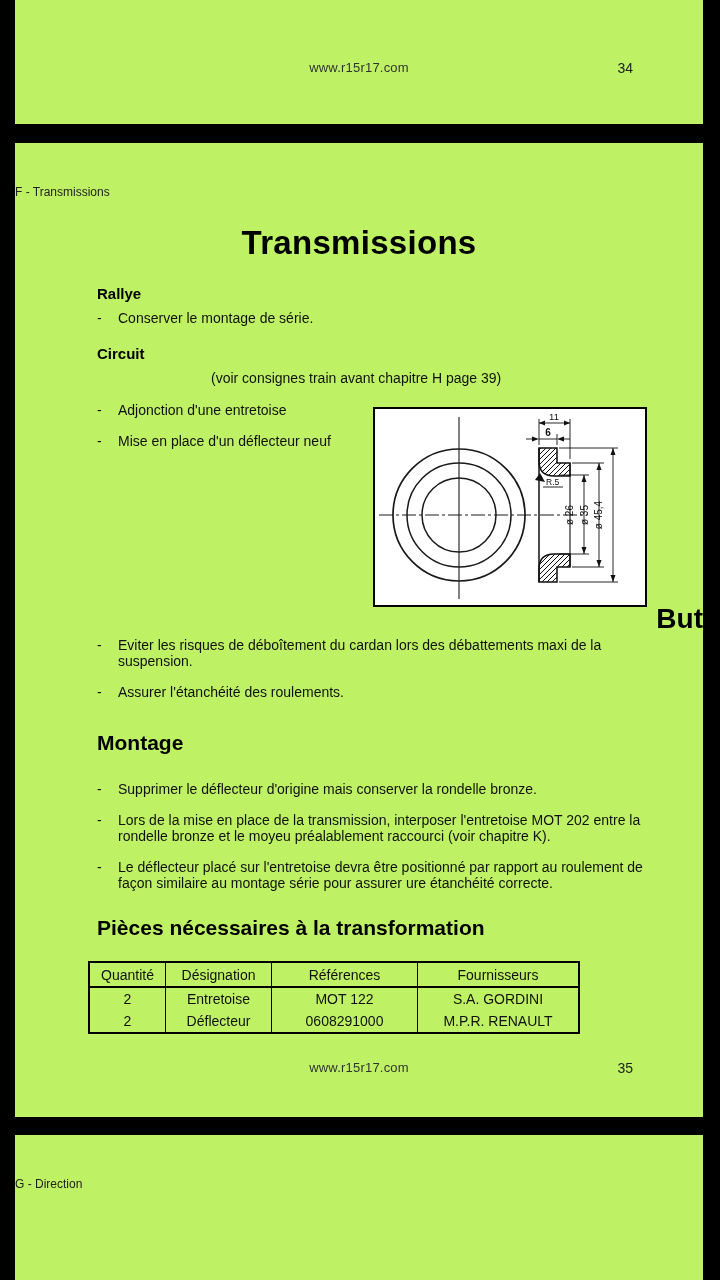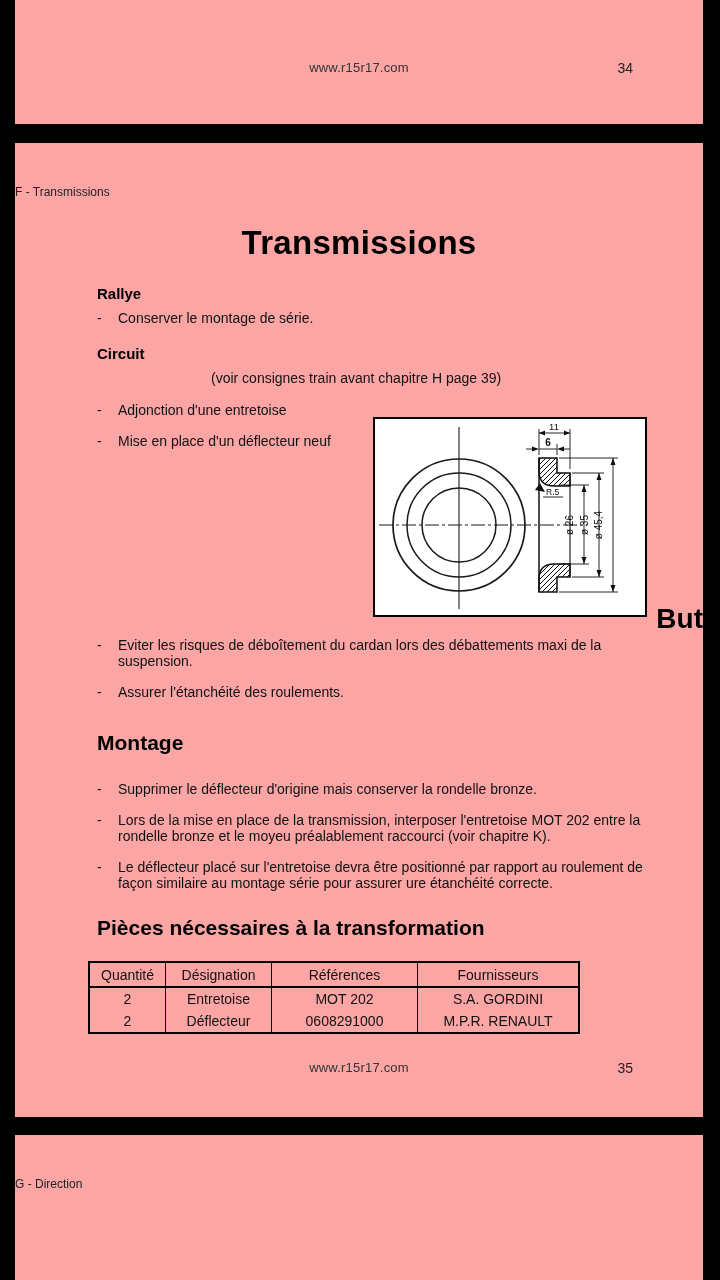--- a/index.html
+++ b/index.html
@@ -1,19 +1,19 @@
 <!DOCTYPE html>
 <html><head>
 <meta charset="utf-8">
 <style>
   * { margin:0; padding:0; box-sizing:content-box; }
   html,body { width:720px; height:1280px; background:#000; overflow:hidden;
               font-family:"Liberation Sans", sans-serif; color:#111; }
   .stage { position:relative; width:720px; height:1280px; background:#000; }
-  .page { position:absolute; left:15px; width:688px; background:#fca5a5; }
+  .page { position:absolute; left:15px; width:688px; background:#bef264; }
 
   
   .p34 { top:0; height:124px; }
   .page-footer { position:relative; width:100%; font-size:13px; color:#333; }
   .p34 .page-footer { padding-top:60px; }
   .footer-site { display:block; text-align:center; letter-spacing:0.2px; }
   .footer-num { position:absolute; right:70px; top:60px; font-size:14px; color:#222; }
 
   
   .p35 { top:143px; height:974px; }
@@ -29,21 +29,21 @@
   .h-but { margin-top:155px; text-align:right; font-size:28px; line-height:30px;
            font-weight:bold; color:#000; }
   .note { margin:9px 0 0 196px; font-size:14px; line-height:16px; }
   .bullet { display:flex; margin:0 0 0 82px; font-size:14px; line-height:16px; }
   .bullet .dash { width:21px; flex:none; }
   .bullet .txt { width:540px; }
   .mt9 { margin-top:9px; } .mt15 { margin-top:15px; } .mt16 { margin-top:16px; }
   .mt3 { margin-top:3px; } .mt27 { margin-top:27px; }
 
   
-  .figure { position:absolute; left:358px; top:274px; width:270px; height:196px;
+  .figure { position:absolute; left:358px; top:264px; width:270px; height:196px;
             border:2px solid #000; background:#fff; }
 
   
   table.parts { margin:22px 0 0 73px; border-collapse:collapse; font-size:14px; }
   table.parts th, table.parts td { border-left:1px solid #000; border-right:1px solid #000;
             text-align:center; vertical-align:middle; font-weight:normal; padding:0; }
   table.parts { border:2px solid #000; }
   table.parts thead th { border-bottom:2px solid #000; height:23px; }
   table.parts tbody td { height:22px; }
   .col-qte { width:75px; } .col-des { width:105px; } .col-ref { width:145px; } .col-fou { width:160px; }
@@ -180,21 +180,21 @@
           <th class="col-qte">Quantité</th>
           <th class="col-des">Désignation</th>
           <th class="col-ref">Références</th>
           <th class="col-fou">Fournisseurs</th>
         </tr>
       </thead>
       <tbody>
         <tr>
           <td>2</td>
           <td>Entretoise</td>
-          <td>MOT 202</td>
+          <td>MOT 122</td>
           <td>S.A. GORDINI</td>
         </tr>
         <tr>
           <td>2</td>
           <td>Déflecteur</td>
           <td>0608291000</td>
           <td>M.P.R. RENAULT</td>
         </tr>
       </tbody>
     </table>

